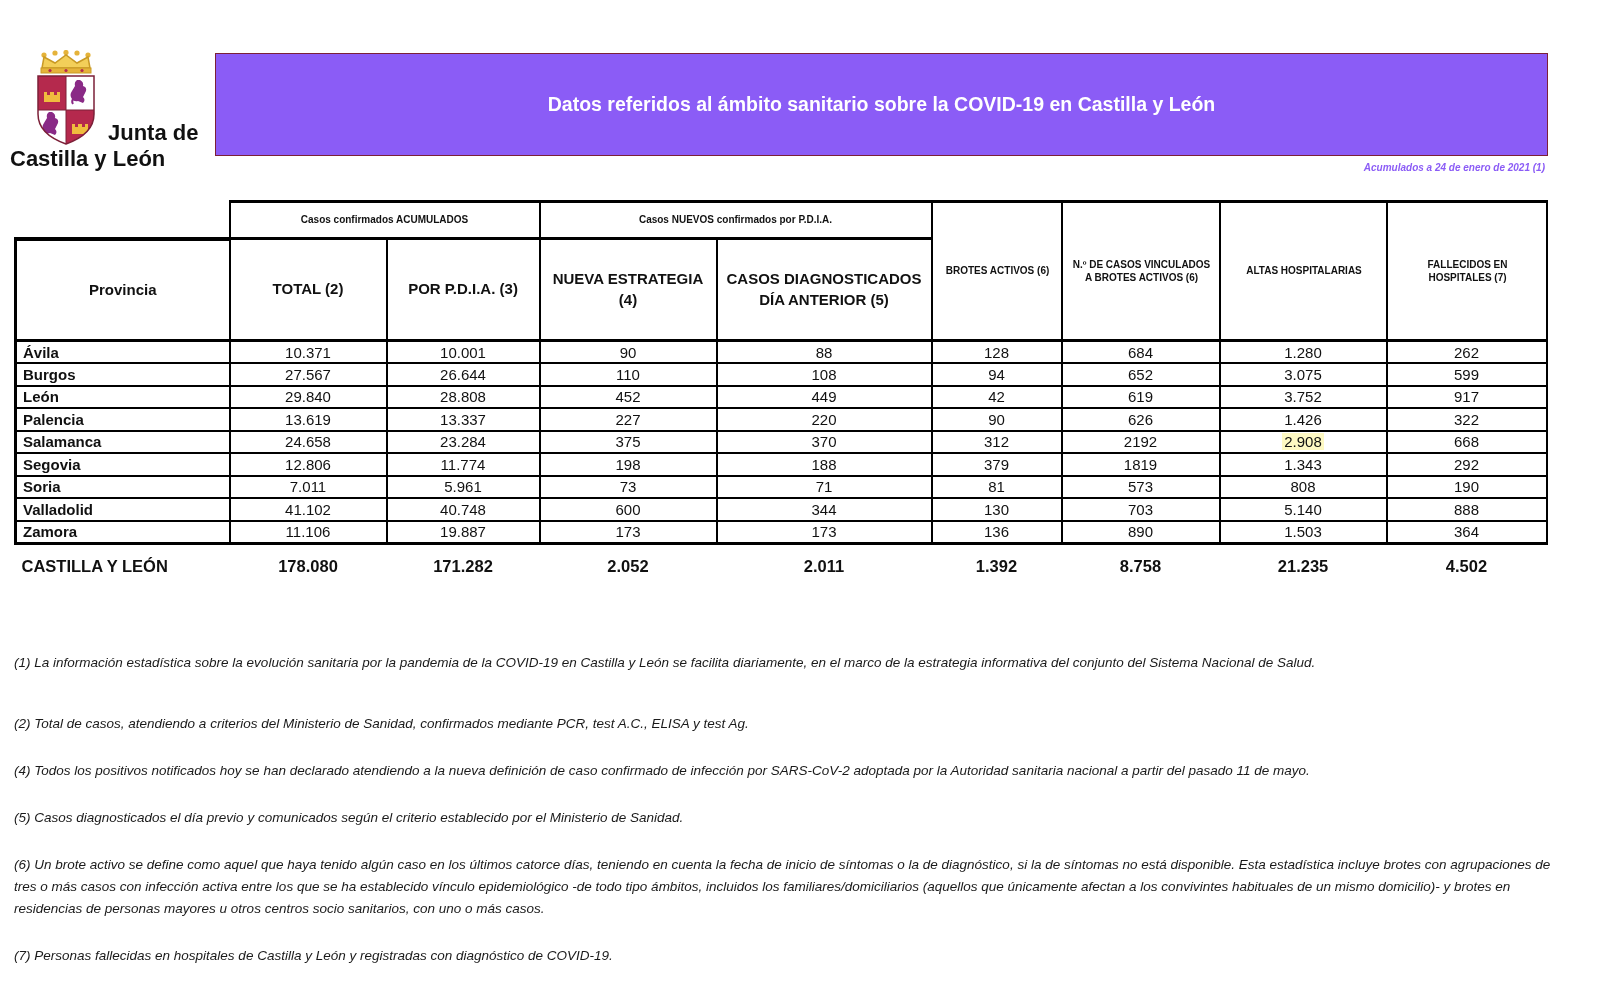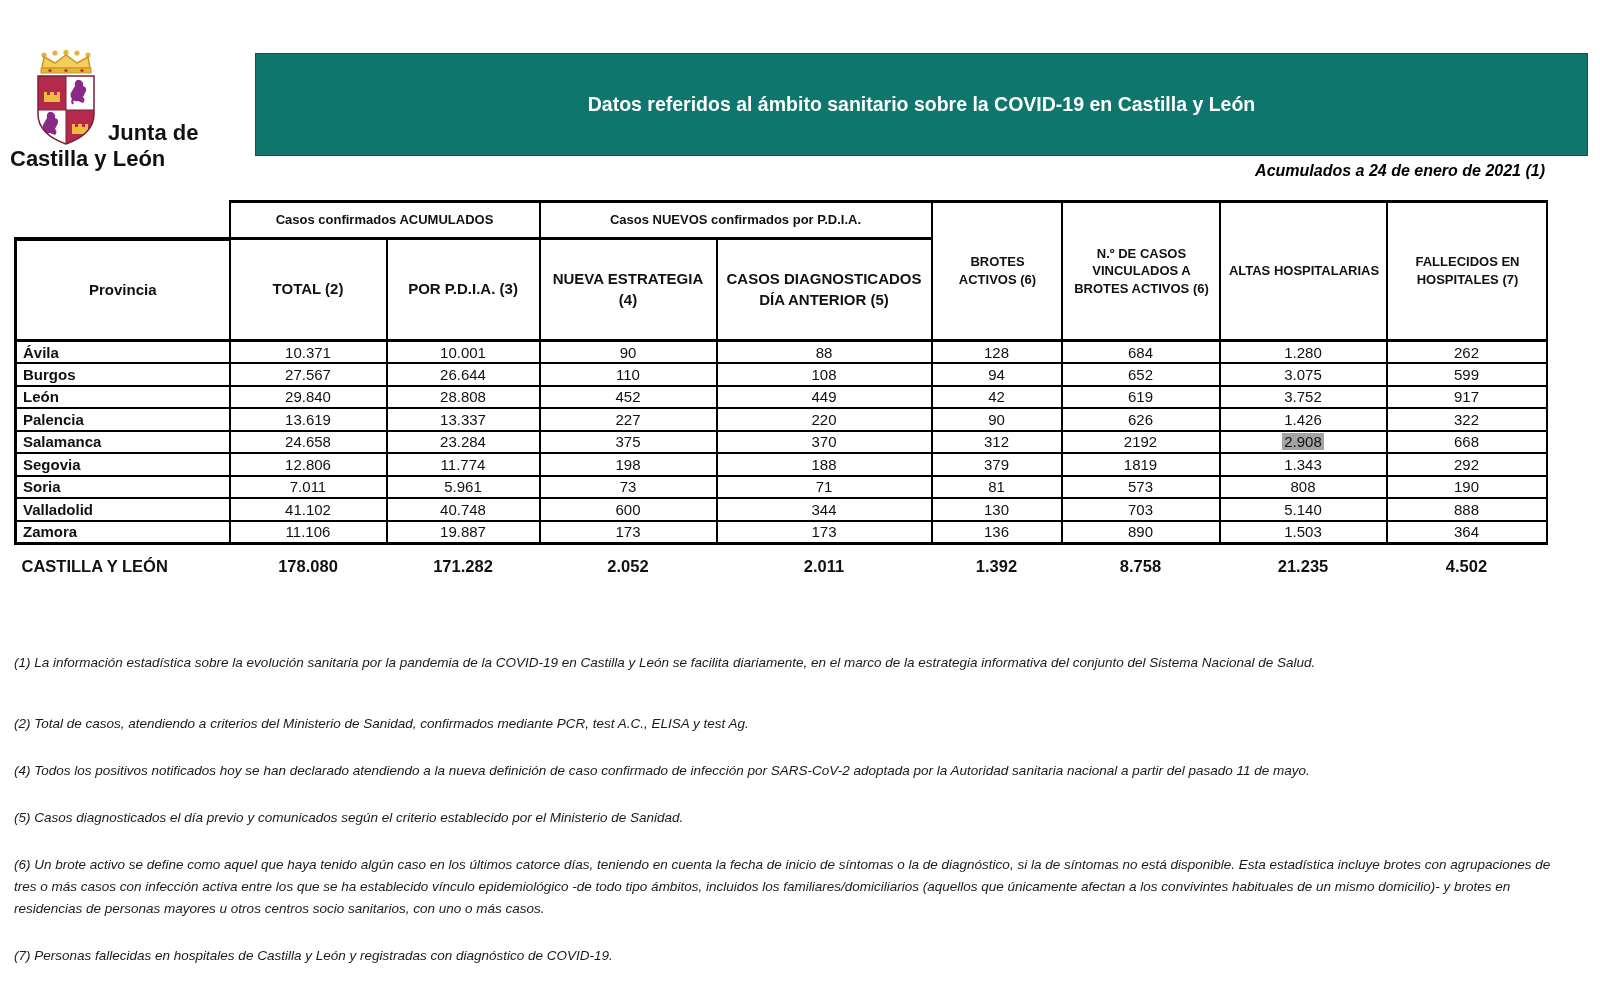--- a/index.html
+++ b/index.html
@@ -22,33 +22,33 @@
   .banner {
     position:absolute; left:215px; top:53px; width:1333px; height:103px;
     display:flex; align-items:center; justify-content:center;
     border:1px solid #7c2038;
   }
   .banner .title { font-size:19.5px; font-weight:bold; text-align:center; }
 
   
   .dateline {
     position:absolute; top:162px; left:900px; width:645px;
-    text-align:right; font-size:16px; font-style:italic; font-weight:600; color:#000000;
+    text-align:right; font-size:10px; font-style:italic; font-weight:600; color:#8b5cf6;
   }
 
   
   .tablewrap { position:absolute; left:14px; top:200px; width:1531px; }
   table { border-collapse: collapse; table-layout: fixed; width:1531px; }
   col.c0{width:214px} col.c1{width:157px} col.c2{width:153px} col.c3{width:177px}
   col.c4{width:215px} col.c5{width:130px} col.c6{width:158px} col.c7{width:167px} col.c8{width:160px}
 
   th, td { border:2px solid #000; font-size:15px; background:#fff; }
   thead th { font-weight:bold; text-align:center; vertical-align:middle; padding:2px 6px; line-height:1.35; }
   thead tr.grow { height:37px; }
-  thead tr.grow th { border-top:3px solid #000; font-size:13px; }
+  thead tr.grow th { border-top:3px solid #000; font-size:10px; }
   thead tr.hrow { height:102px; }
   th.spacer { border:none !important; background:#fff; }
   th.prov-h { border-top:4px solid #000; border-left:3px solid #000; }
   thead th { border-bottom:3px solid #000; }
   thead th.tall { border-bottom:3px solid #000;padding-left:8px; }
 
   tbody tr { height:22.5px; }
   tbody td { text-align:center; vertical-align:middle; padding:0 4px; }
   tbody td.prov { text-align:left; font-weight:bold; padding-left:6px; border-left:3px solid #000; }
   tbody tr:last-child td { border-bottom:3px solid #000; }
@@ -101,21 +101,21 @@
       <path d="M16 80 q-3 3 -1 6" stroke="#8a2a86" stroke-width="2" fill="none"></path>
     </g>
     <path d="M8 26 H64 V64 Q64 84 36 94 Q8 84 8 64 Z" fill="none" stroke="#7c2038" stroke-width="1.5"></path>
     <line x1="36" y1="26" x2="36" y2="94" stroke="#7c2038" stroke-width="1"></line>
     <line x1="8" y1="60" x2="64" y2="60" stroke="#7c2038" stroke-width="1"></line>
   </svg>
   <div class="l1">Junta de</div>
   <div class="l2">Castilla y León</div>
 </div>
 
-<div class="banner" id="banner" style="background: #0f766e; margin-left: 40px;">
+<div class="banner" id="banner" style="background: #8b5cf6;">
   <div class="title" id="banner-title" style="color: rgb(255, 255, 255);">Datos referidos al ámbito sanitario sobre la COVID-19 en Castilla y León</div>
 </div>
 
 <div class="dateline">Acumulados a 24 de enero de 2021 (1)</div>
 
 <div class="tablewrap">
   <table>
     <colgroup>
       <col class="c0">
         <col class="c1">
@@ -191,21 +191,21 @@
           <td>322</td>
         </tr>
         <tr>
           <td class="prov">Salamanca</td>
           <td>24.658</td>
           <td>23.284</td>
           <td>375</td>
           <td>370</td>
           <td>312</td>
           <td>2192</td>
-          <td><span class="hl" style="background: #a3a3a3;">2.908</span></td>
+          <td><span class="hl" style="background: #fef9c3;">2.908</span></td>
           <td>668</td>
         </tr>
         <tr>
           <td class="prov">Segovia</td>
           <td>12.806</td>
           <td>11.774</td>
           <td>198</td>
           <td>188</td>
           <td>379</td>
           <td>1819</td>

